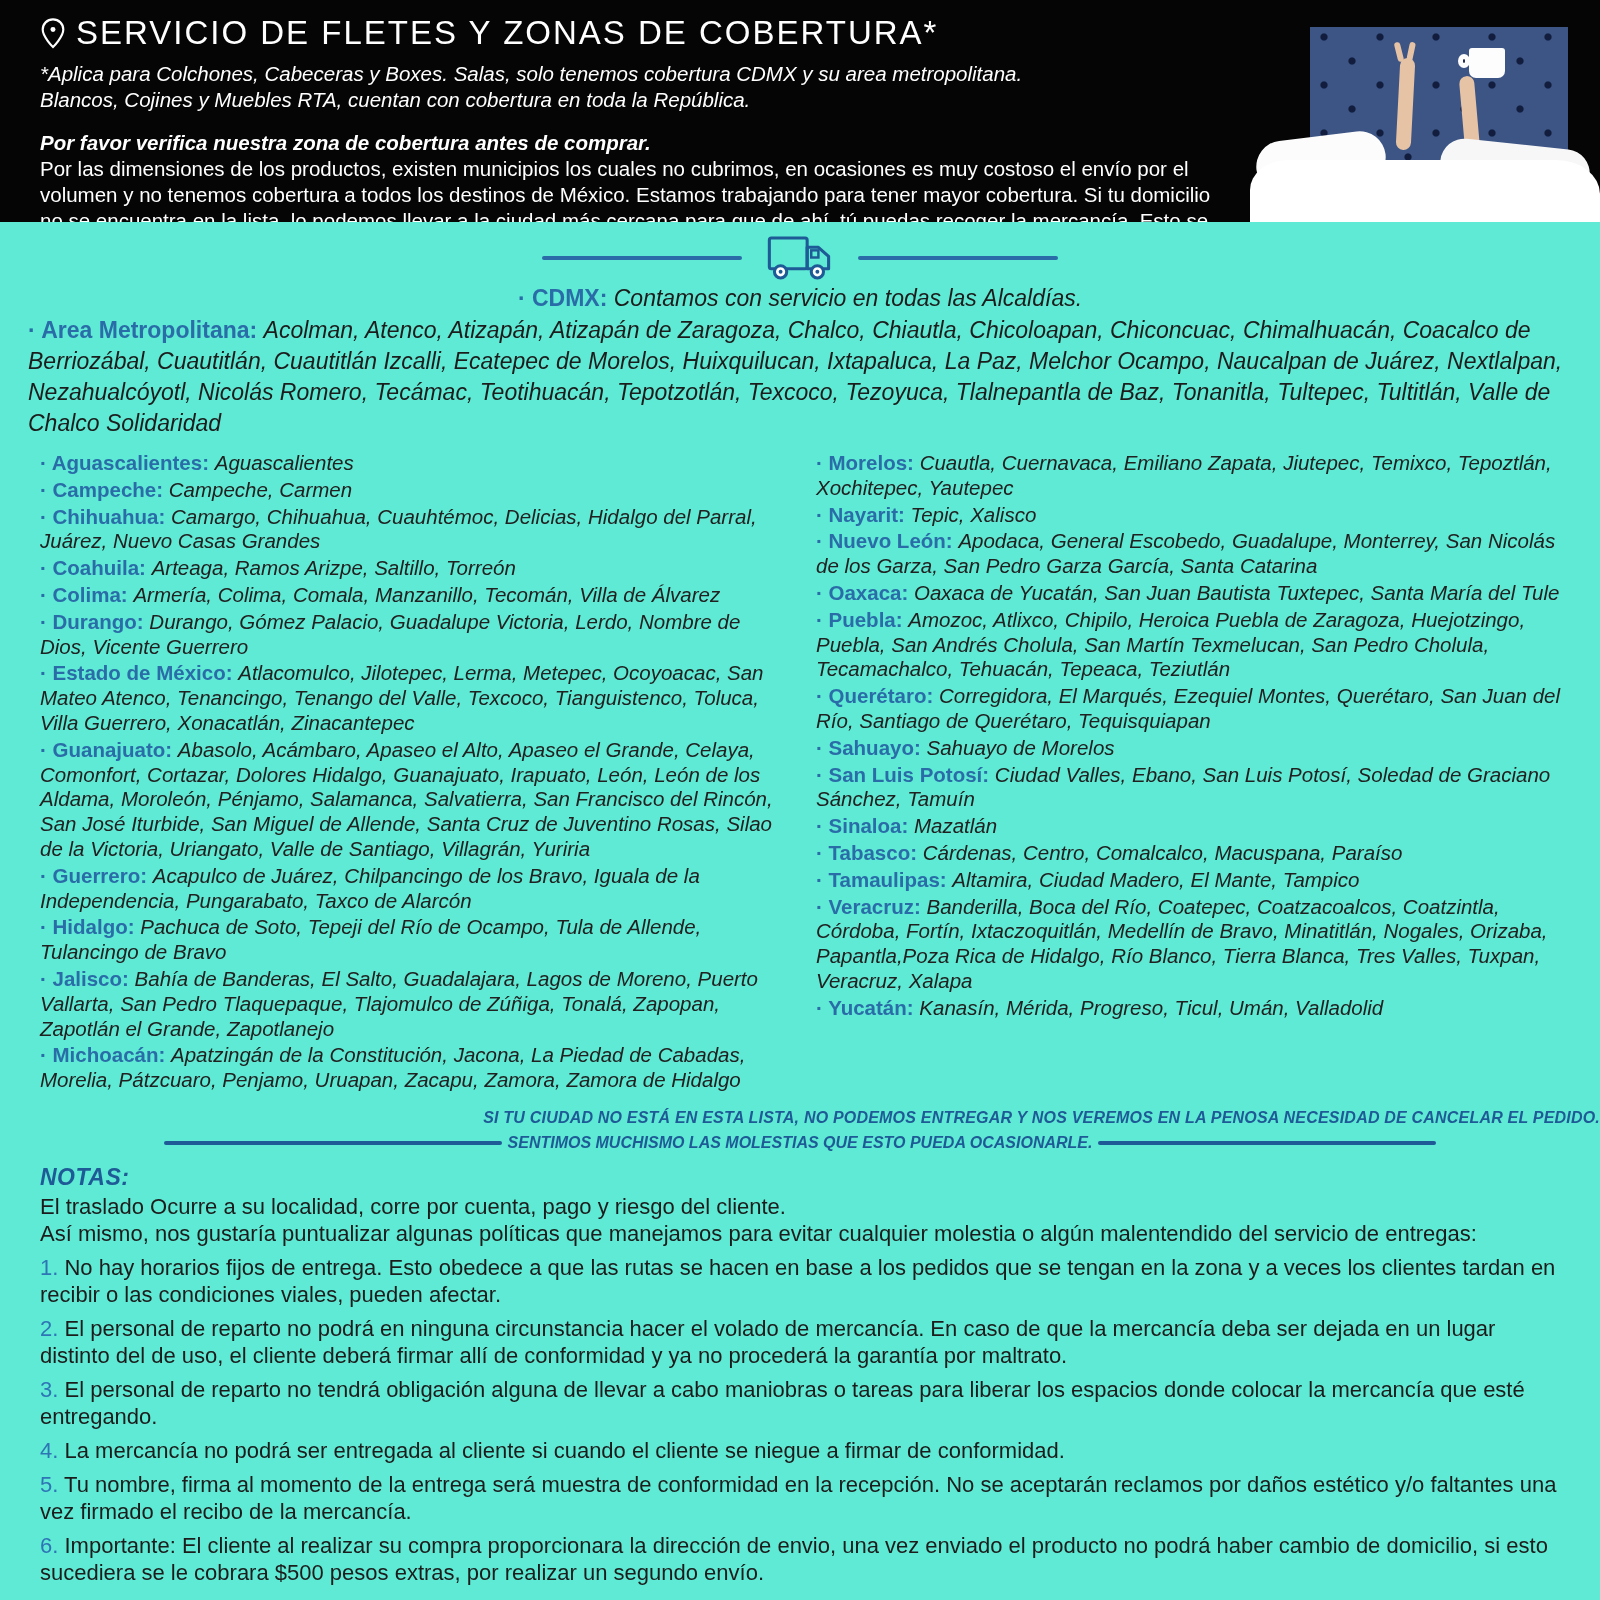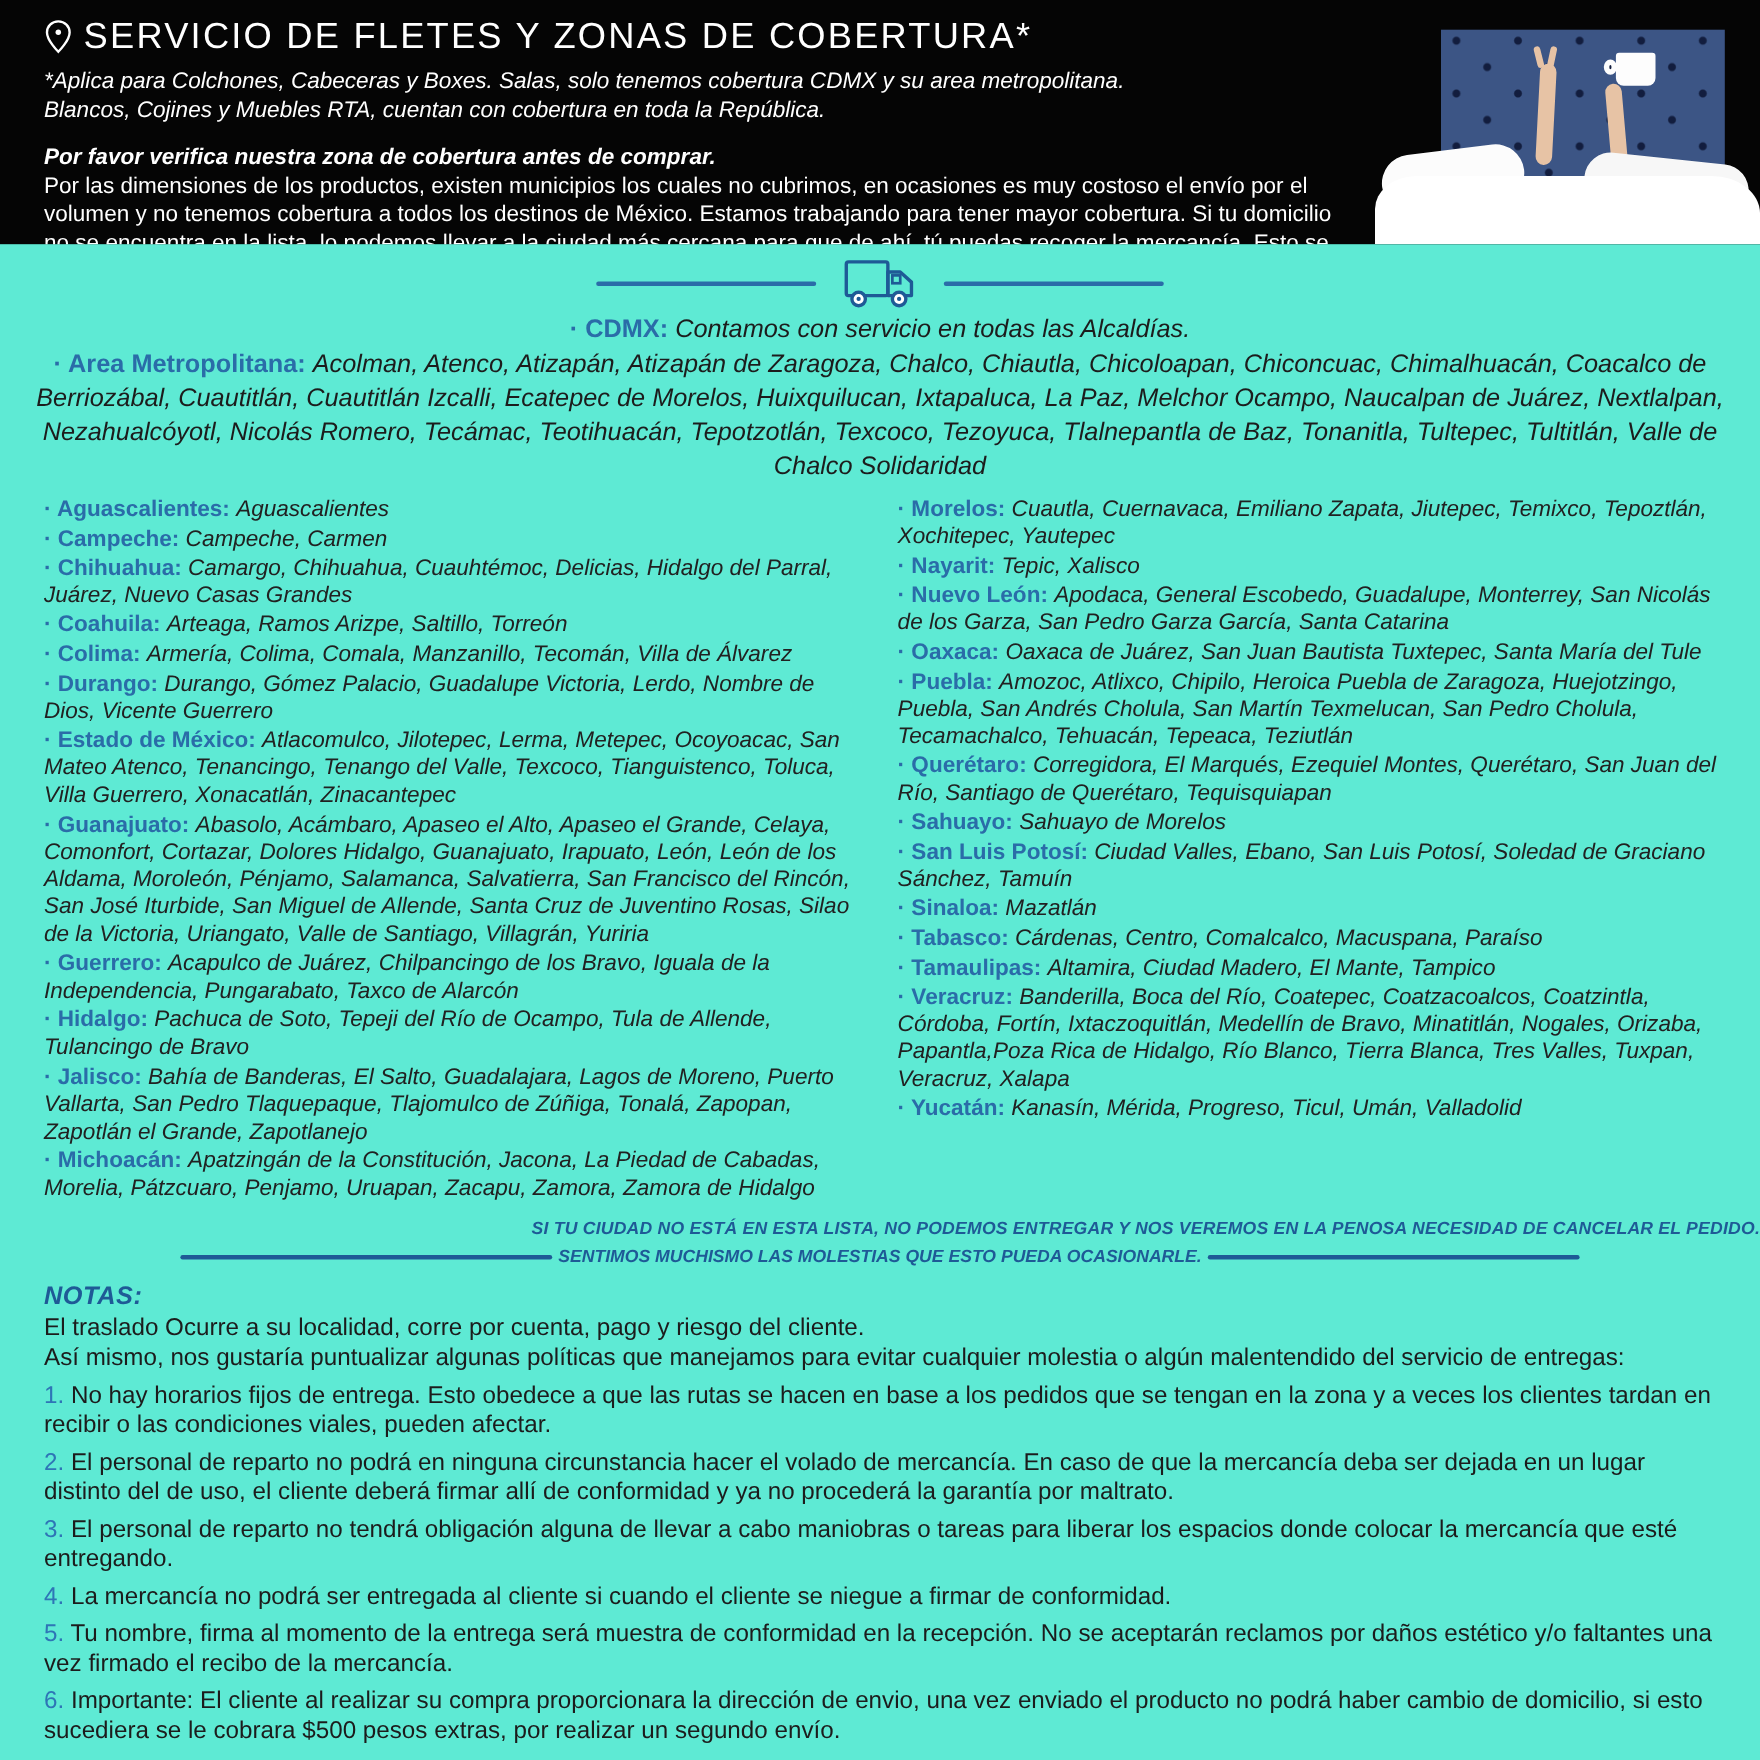--- a/index.html
+++ b/index.html
@@ -37,21 +37,21 @@
   .duvet { position:absolute; left:0; bottom:0; width:100%; height:62px; background:#fff; border-radius:38px 44px 0 0 / 30px 34px 0 0; }
   .pillow { position:absolute; left:6px; bottom:34px; width:130px; height:52px; background:#fcfcfc; border-radius:26px; transform:rotate(-7deg); }
   .fold { position:absolute; right:10px; bottom:30px; width:150px; height:48px; background:#f7f7f7; border-radius:24px; transform:rotate(6deg); }
 
   
   .divider { display:flex; align-items:center; justify-content:center; gap:24px; margin:12px 0 0; }
   .rule { width:200px; height:4px; background:#2a6ca8; border-radius:2px; }
 
   
   .cdmx-line { text-align:center; font-size:23px; margin-top:4px; }
-  .metro { text-align:center; font-size:23px; line-height:31px; margin-top:3px; padding:0 16px; }
+  .metro { text-align:left; font-size:23px; line-height:31px; margin-top:3px; padding:0 28px; }
   .blue { color:#2a6ca8; font-weight:bold; font-style:normal; }
   em.body-it { font-style:italic; color:#1c1c1c; }
 
   
   .columns { display:grid; grid-template-columns:1fr 1fr; column-gap:28px; padding:12px 36px 0 40px; }
   .state { font-size:20.5px; line-height:24.8px; margin-bottom:2px; }
   .state .label { color:#2a6ca8; font-weight:bold; }
   .state .cities { font-style:italic; color:#212121; }
 
   
@@ -201,21 +201,21 @@
           <em class="cities">Tepic, Xalisco</em>
         </p>
 
         <p class="state">
           <span class="label">· Nuevo León:</span>
           <em class="cities">Apodaca, General Escobedo, Guadalupe, Monterrey, San Nicolás de los Garza, San Pedro Garza García, Santa Catarina</em>
         </p>
 
         <p class="state">
           <span class="label">· Oaxaca:</span>
-          <em class="cities">Oaxaca de Juárez, San Juan Bautista Tuxtepec, Santa María del Tule</em>
+          <em class="cities">Oaxaca de Yucatán, San Juan Bautista Tuxtepec, Santa María del Tule</em>
         </p>
 
         <p class="state">
           <span class="label">· Puebla:</span>
           <em class="cities">Amozoc, Atlixco, Chipilo, Heroica Puebla de Zaragoza, Huejotzingo, Puebla, San Andrés Cholula, San Martín Texmelucan, San Pedro Cholula, Tecamachalco, Tehuacán, Tepeaca, Teziutlán</em>
         </p>
 
         <p class="state">
           <span class="label">· Querétaro:</span>
           <em class="cities">Corregidora, El Marqués, Ezequiel Montes, Querétaro, San Juan del Río, Santiago de Querétaro, Tequisquiapan</em>

